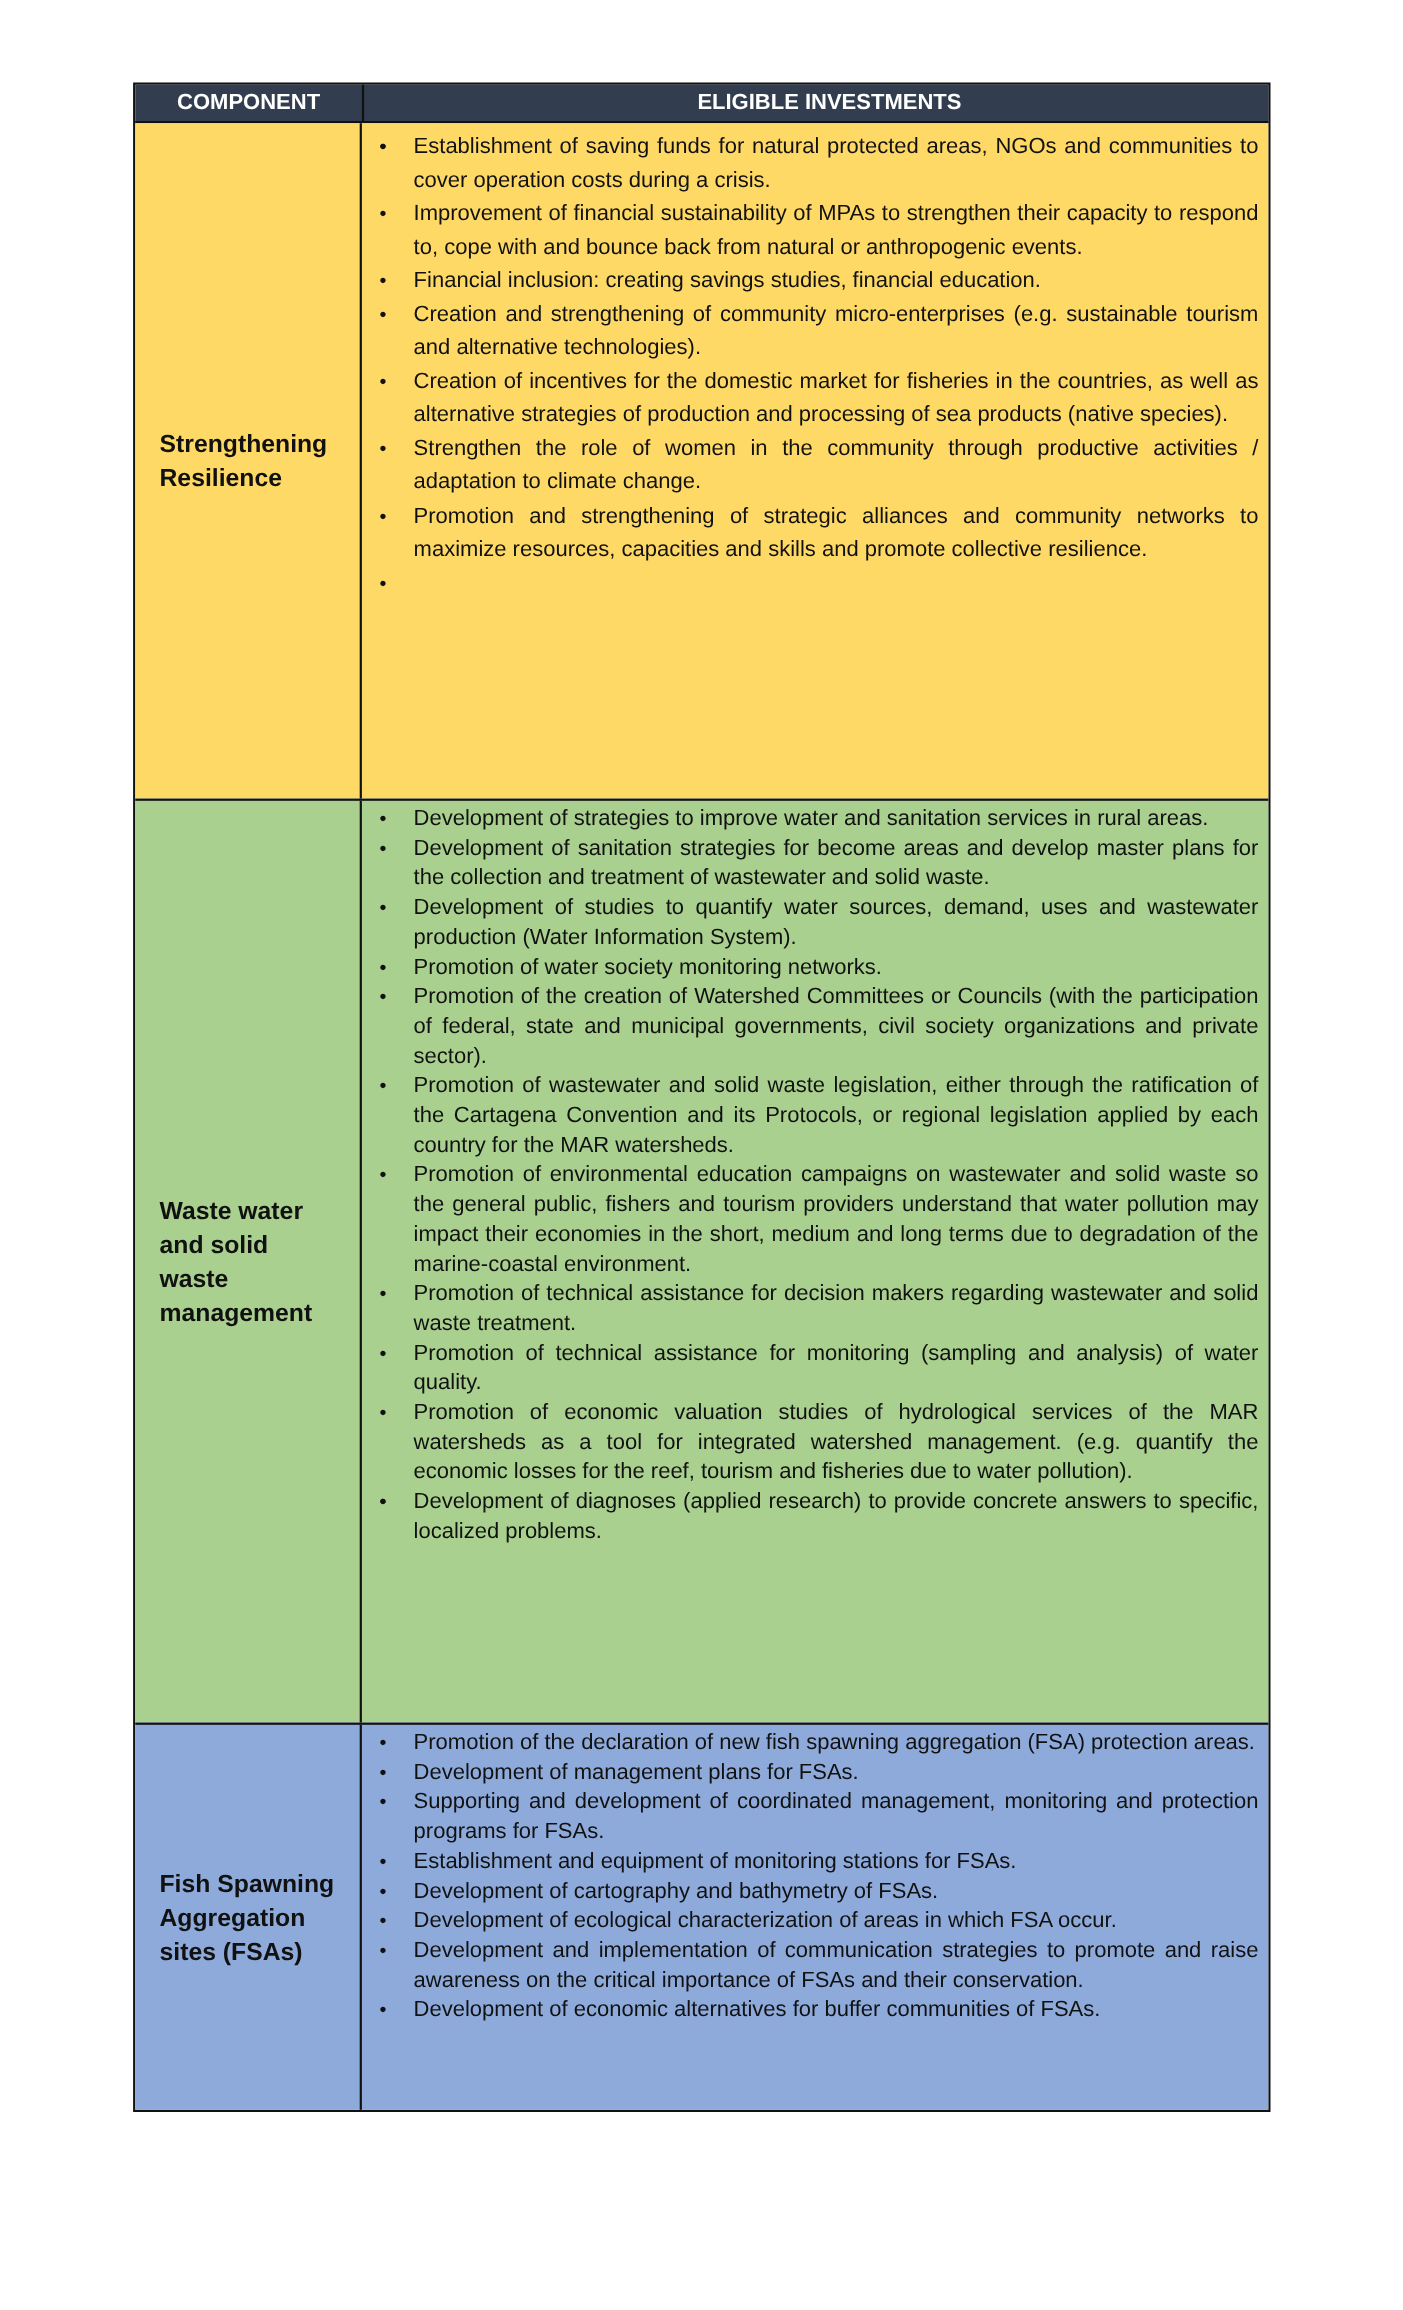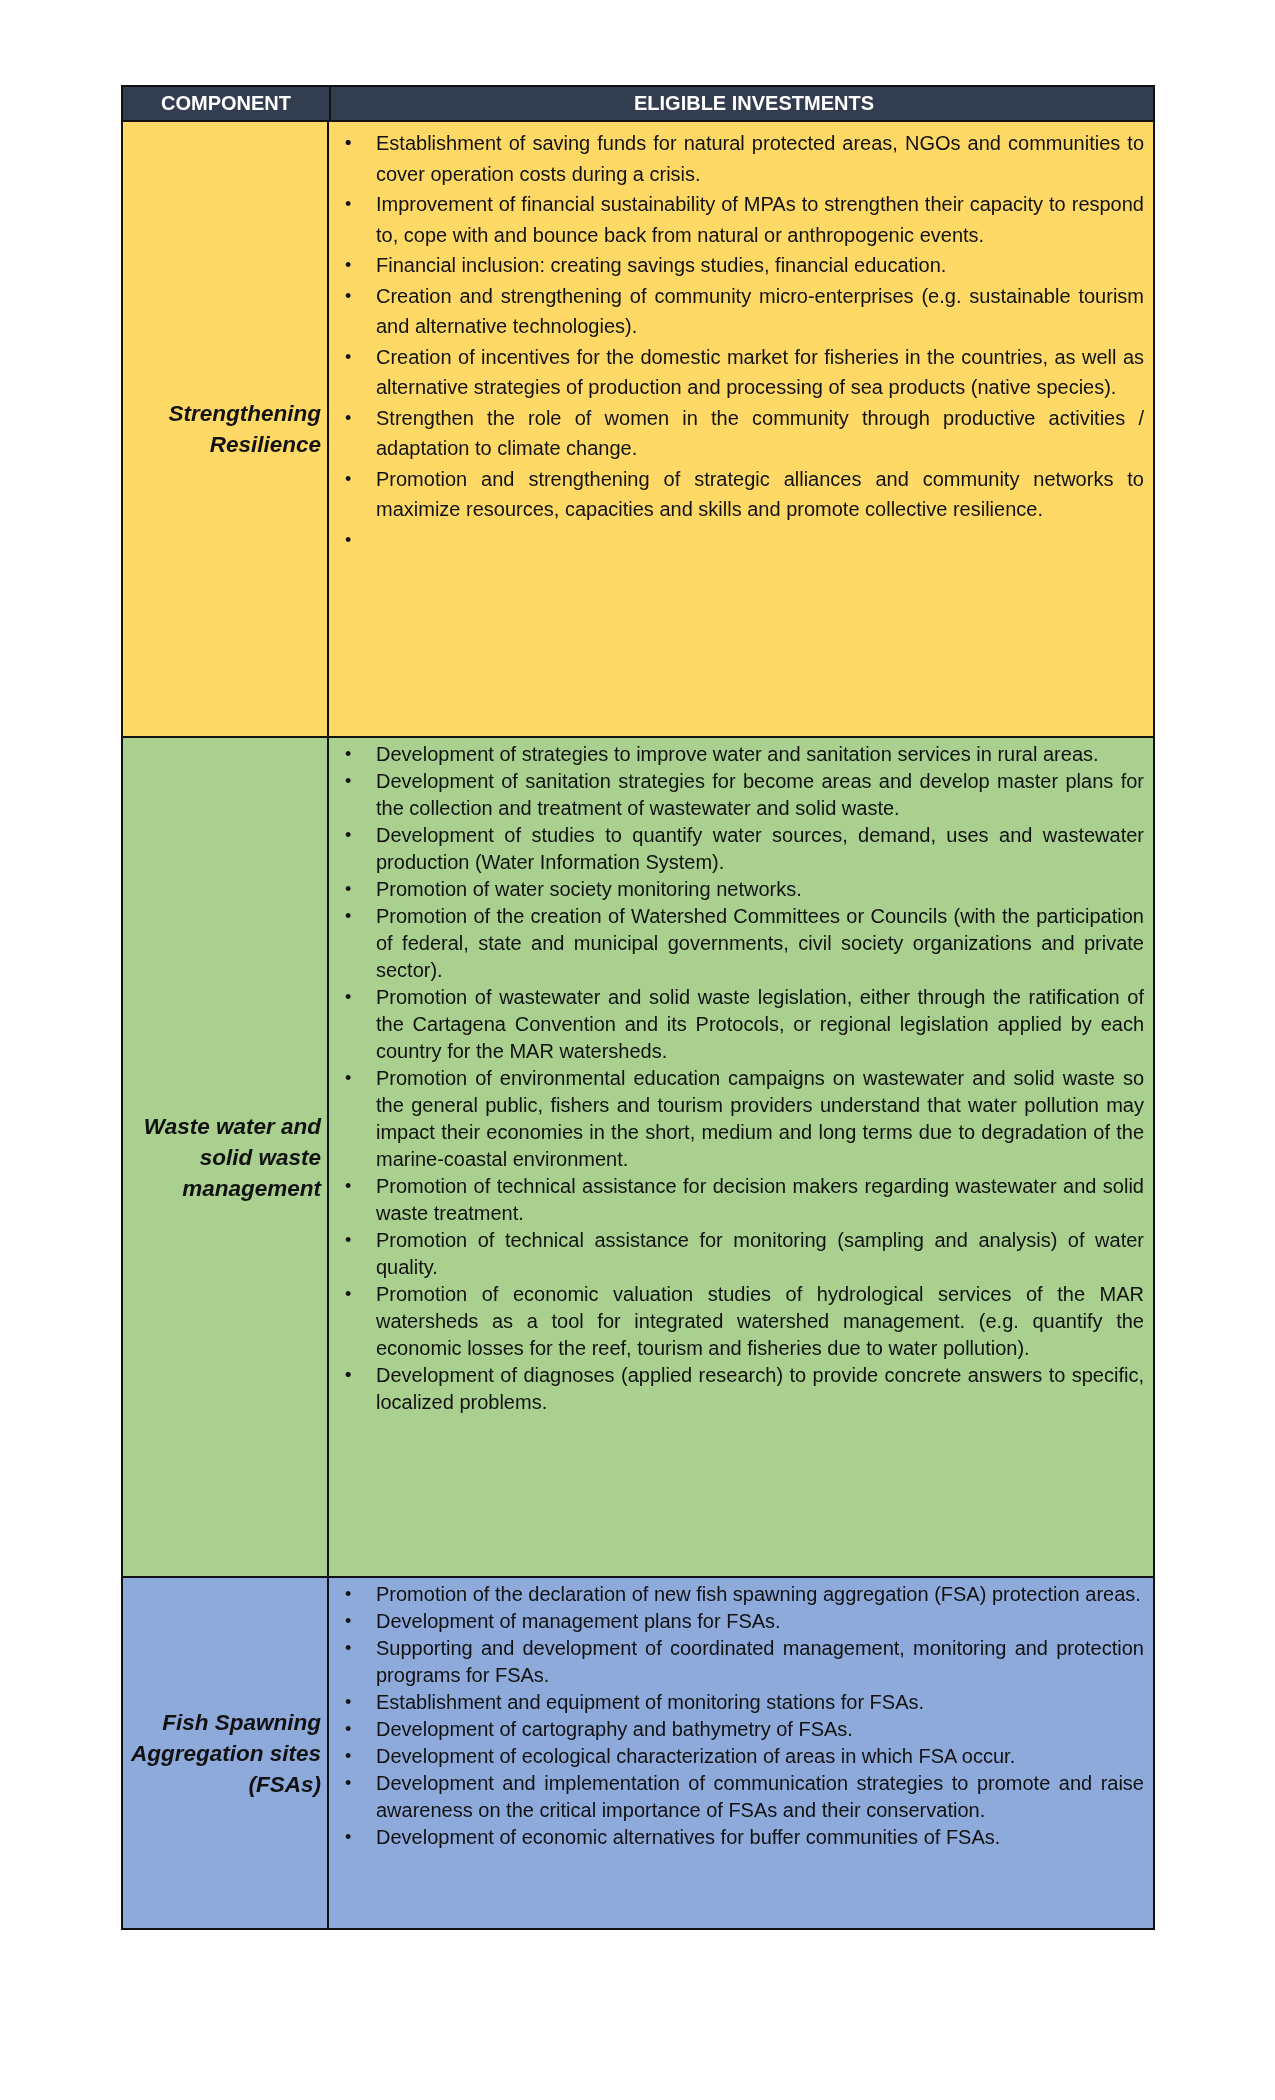--- a/index.html
+++ b/index.html
@@ -1,26 +1,26 @@
 <!DOCTYPE html>
 <html><head>
 <meta charset="utf-8">
 <style>
   html, body { margin: 0; padding: 0; background: #ffffff; }
   body { width: 1275px; height: 2100px; position: relative; font-family: "Liberation Sans", sans-serif; color: #111; }
   .tbl {
-    position: absolute; left: 121px; top: 85px; width: 1034px;
+    position: absolute; left: 121px; top: 75px; width: 1034px;
     border: 2px solid #111; box-sizing: border-box;
   }
   .hdr { display: flex; background: #323E4F; height: 33px; border-bottom: 2px solid #111; }
   .hdr .c1 { width: 206px; border-right: 2px solid #111; color: #fff; font-weight: bold; font-size: 20px; text-align: center; line-height: 33px; }
   .hdr .c2 { flex: 1; color: #fff; font-weight: bold; font-size: 20px; text-align: center; line-height: 33px; padding-left: 24px; }
   .row { display: flex; box-sizing: border-box; }
   .row + .row { border-top: 2px solid #111; }
-  .row .comp { width: 206px; border-right: 2px solid #111; display: flex; align-items: center; justify-content: center; text-align: right; font-weight: bold; font-size: 22.5px; line-height: 31px; padding: 0 6px; box-sizing: border-box; font-style: italic; }
+  .row .comp { width: 206px; border-right: 2px solid #111; display: flex; align-items: center; justify-content: center; text-align: left; font-weight: bold; font-size: 22.5px; line-height: 31px; padding: 0 22px; box-sizing: border-box; }
   .row .inv { flex: 1; box-sizing: border-box; padding: 0 9px 0 12px; }
   .row ul { margin: 0; padding: 0; list-style: none; }
   .row li { position: relative; padding-left: 35px; font-size: 20px; text-align: justify; }
   .row li .b { position: absolute; left: 4px; top: 0; font-size: 18px; }
   .yellow { background: #FFD966; height: 614px; }
   .yellow .inv { padding-top: 6px; }
   .yellow li { line-height: 30.5px; }
   .green { background: #A9D08E; height: 840px; }
   .green .inv { padding-top: 3px; }
   .green li { line-height: 27px; }

